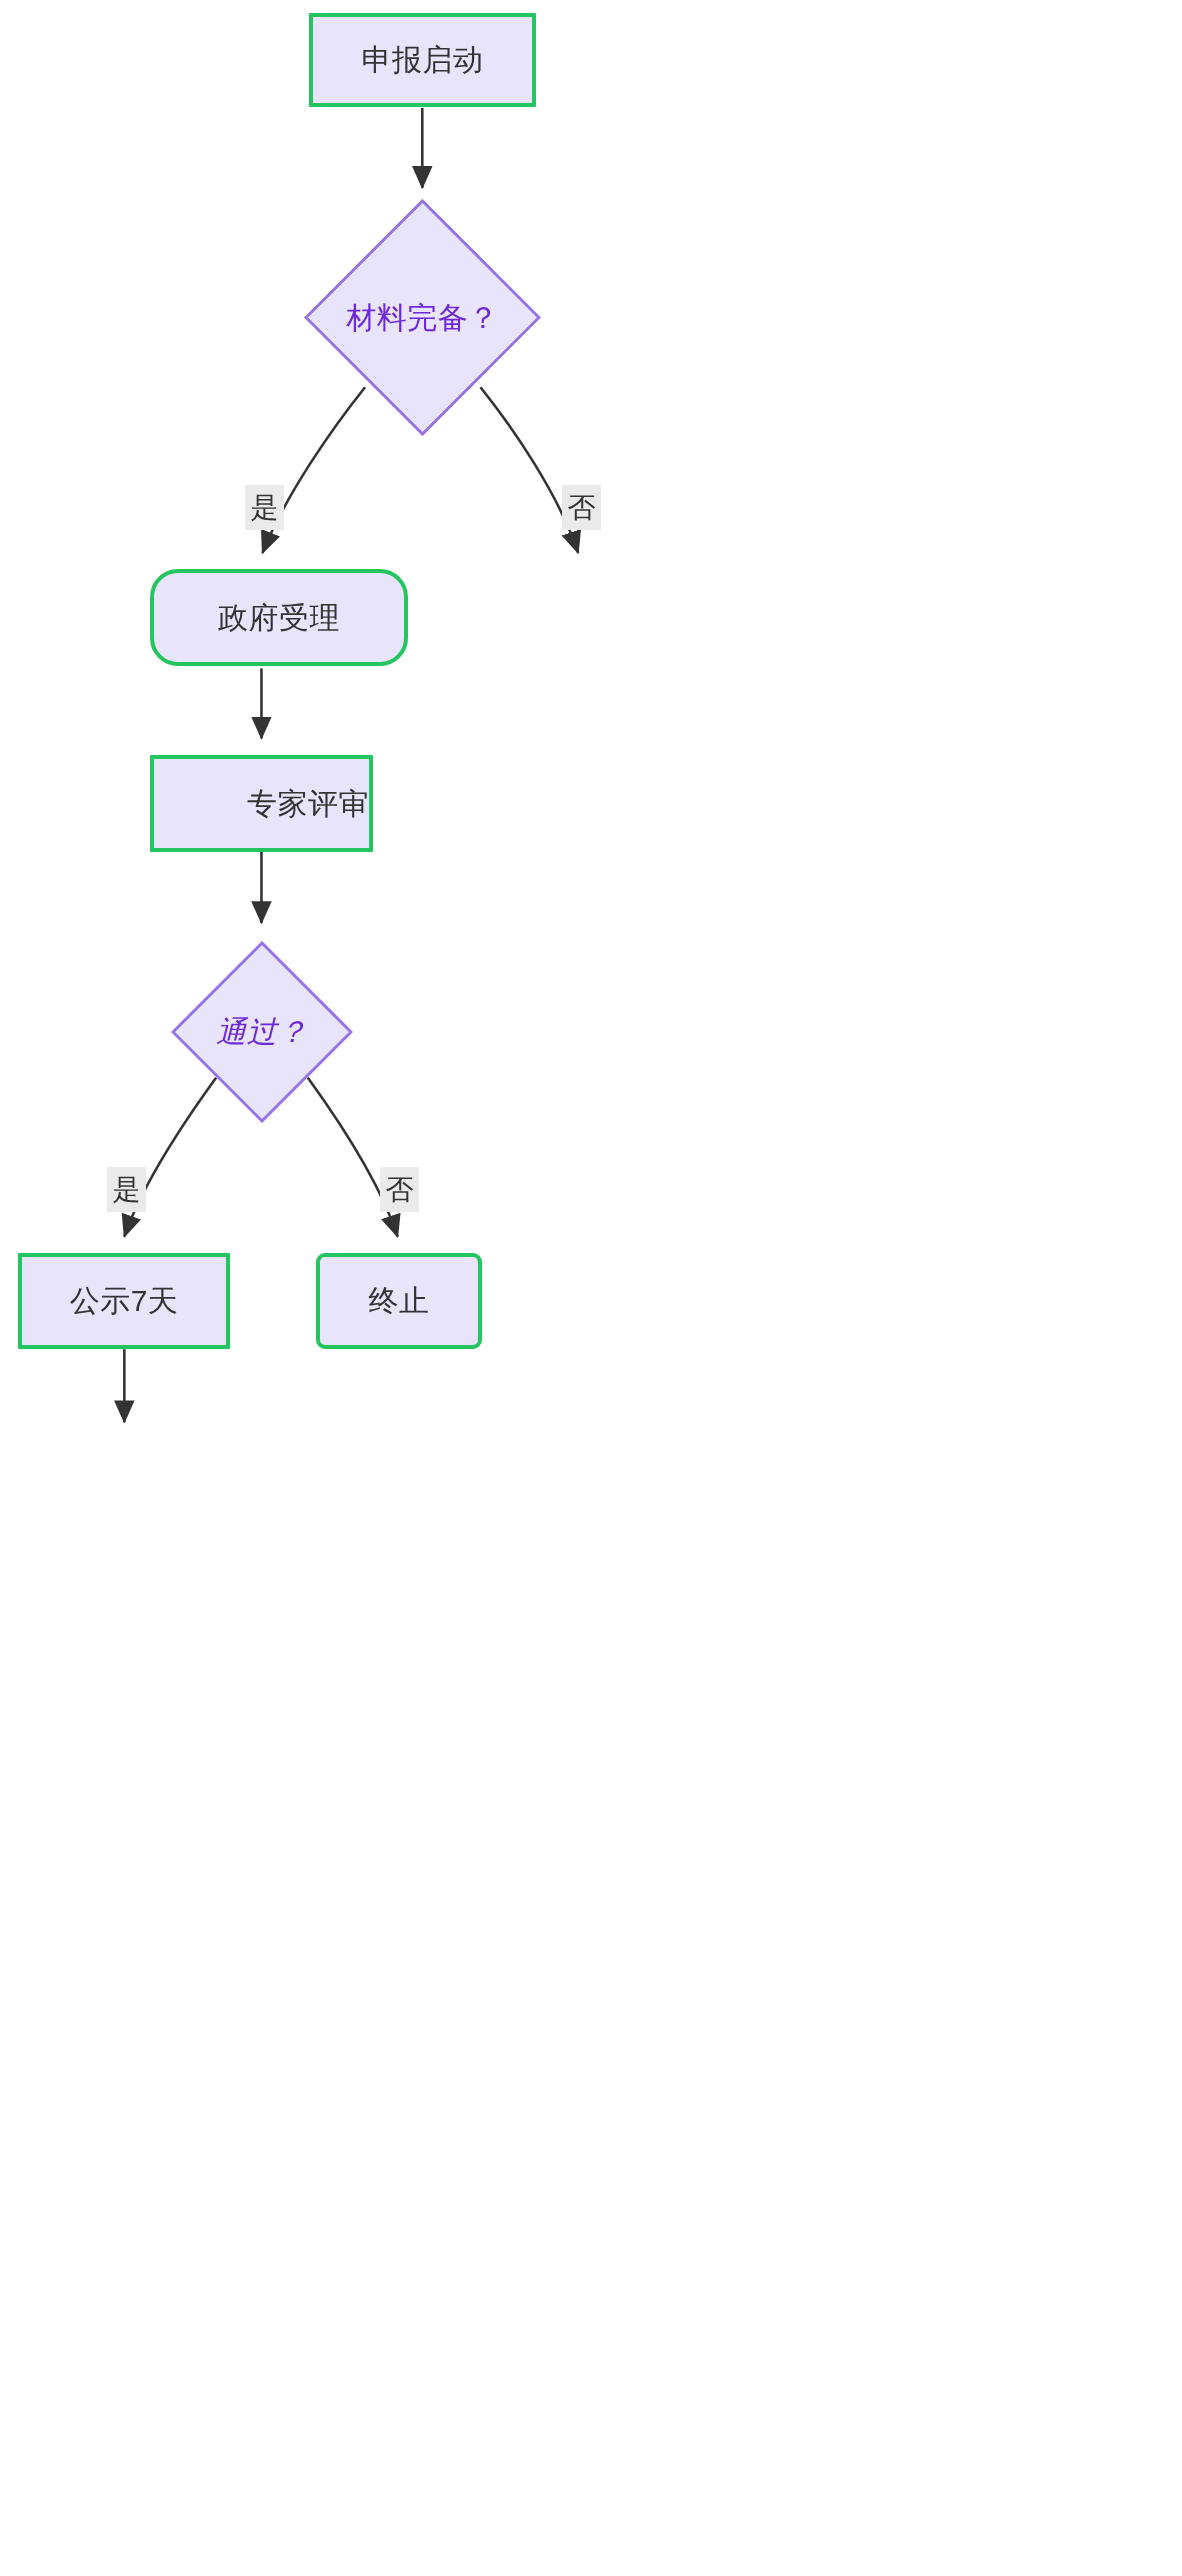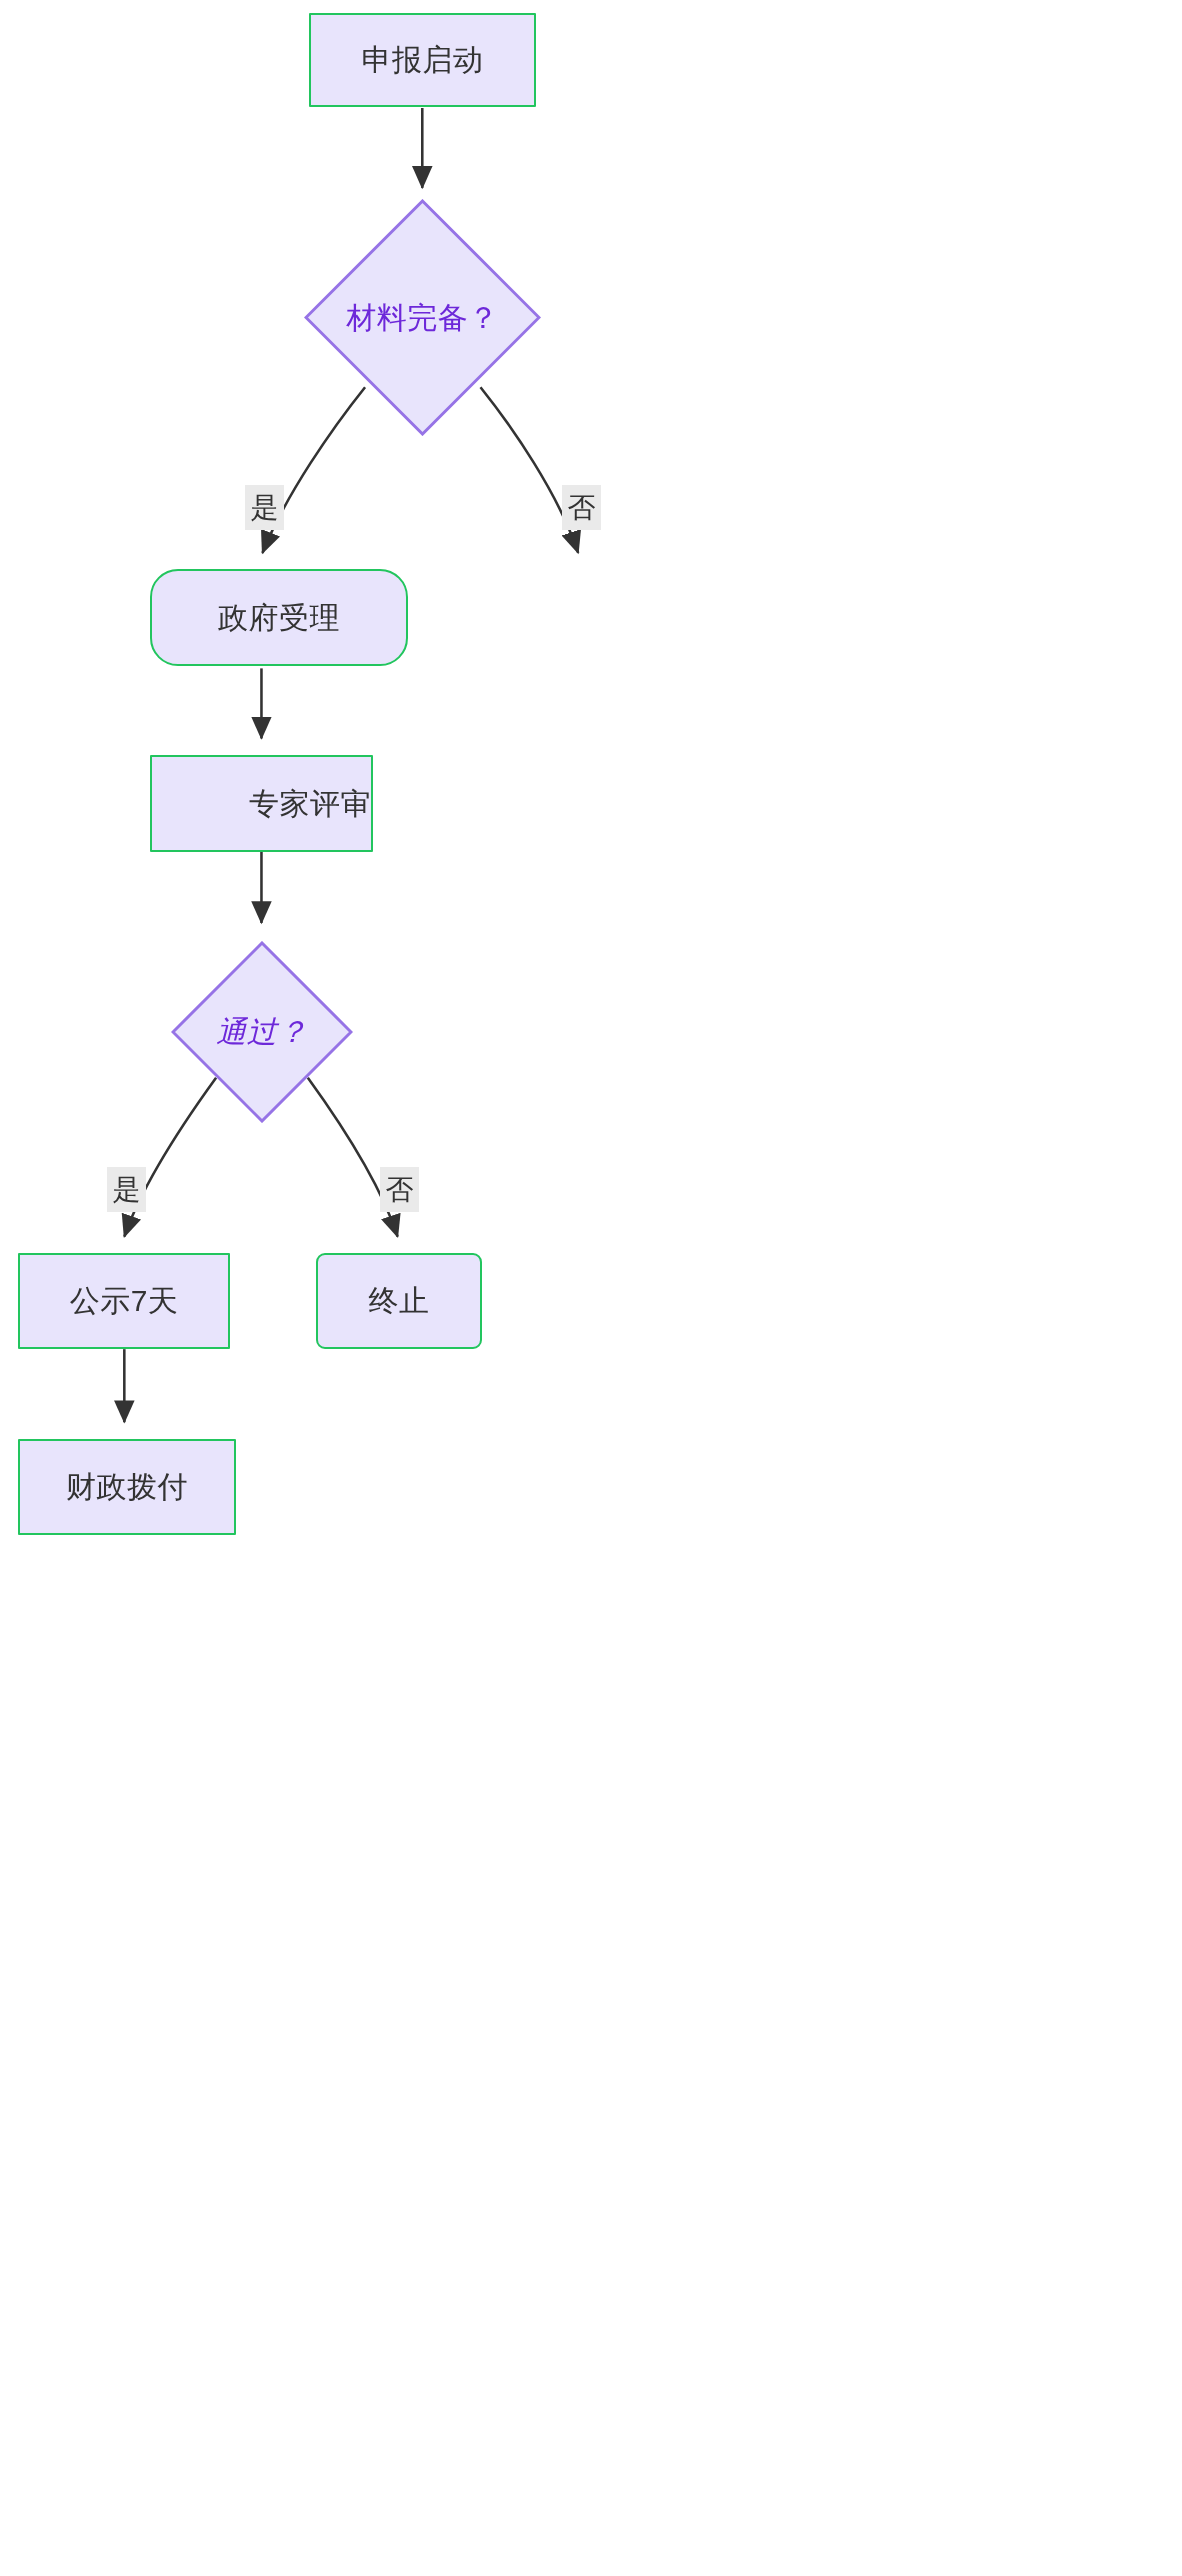--- a/index.html
+++ b/index.html
@@ -35,21 +35,21 @@
     align-items: center;
     justify-content: center;
     color: #333333;
     font-size: 30px;
     line-height: 1.2;
     letter-spacing: 0.5px;
     white-space: nowrap;
   }
   .node-rect {
     background: #e8e4fc;
-    border: 2px solid #22c55e;
+    border: 4px solid #22c55e;
     border-radius: 1px;
   }
   .node-diamond {
     background: transparent;
     border: none;
   }
   .diamond-shape {
     position: absolute;
     left: 0;
     top: 0;
@@ -147,18 +147,15 @@
   </div>
 
   <div class="node node-rect" style="left:18px; top:1253px; width:212px; height:96px;">
     <span>公示7天</span>
   </div>
 
   <div class="node node-rect" style="left:316px; top:1253px; width:166px; height:96px;border-radius:9px;">
     <span>终止</span>
   </div>
 
-  <div class="node node-rect" style="left:18px; top:1439px; width:218px; height:96px;">
-    <span>财政拨付</span>
-  </div>
 
 </div>
 
 
 </body></html>

